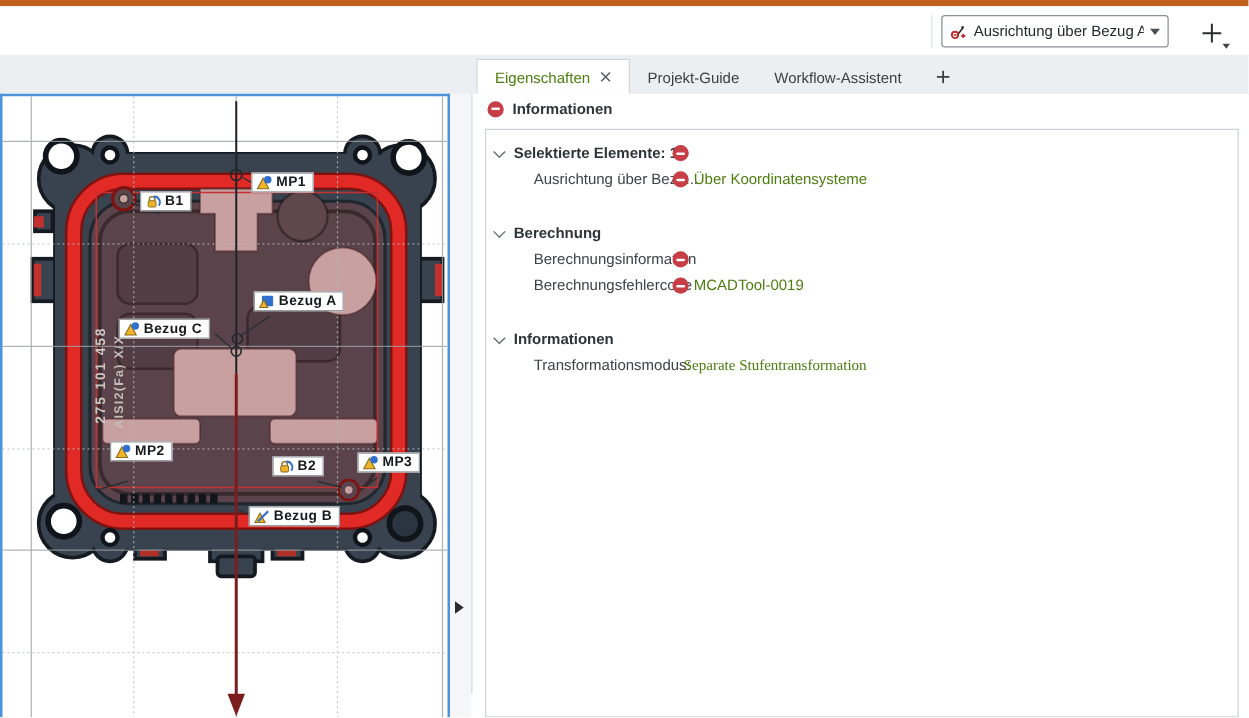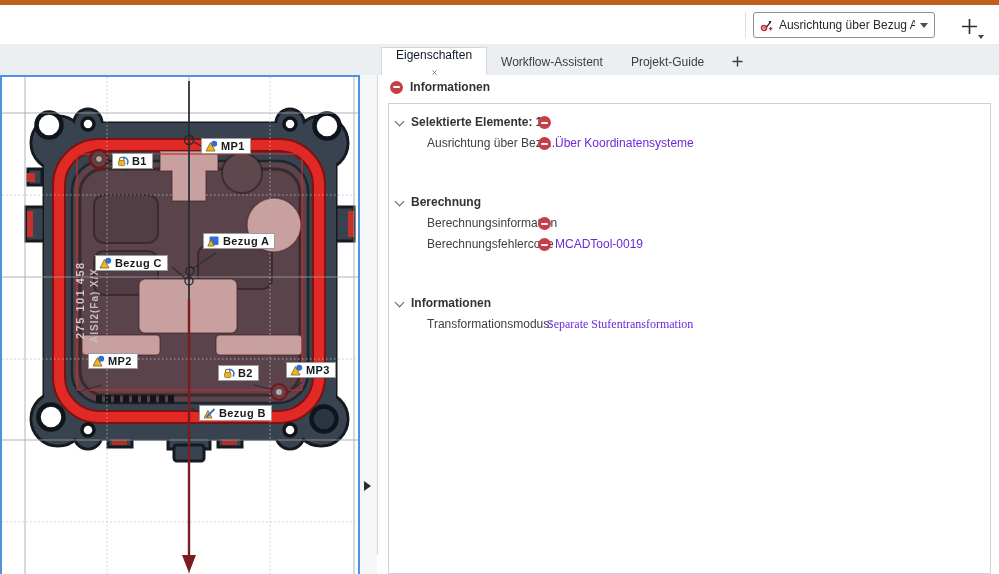--- a/index.html
+++ b/index.html
@@ -15,50 +15,50 @@
   .combo-label{font-size:12px;color:#26292c;white-space:nowrap;overflow:hidden;}
   .combo-caret{width:0;height:0;border-left:4px solid transparent;border-right:4px solid transparent;border-top:5px solid #4a4f54;margin-left:auto;}
   .addbtn{position:absolute;left:952px;top:6px;width:34px;height:30px;display:flex;align-items:center;justify-content:center;}
   .addbtn:after{content:"";position:absolute;right:2px;bottom:2px;width:0;height:0;
                 border-left:3px solid transparent;border-right:3px solid transparent;border-top:4px solid #444;}
 
   
   .tabstrip{position:absolute;left:0;top:44px;width:999px;height:31px;background:#eceff2;border-bottom:1px solid #e3e6e9;}
   .tabs{position:absolute;left:381px;top:0;height:31px;display:flex;align-items:flex-end;}
   .tab{height:27px;display:flex;align-items:center;gap:8px;padding:0 14px;font-size:12px;color:#3a3f44;cursor:default;}
-  .tab.active{background:#fff;border:1px solid #d2d7db;border-bottom:none;color:#0f172a;flex-direction:column;}
+  .tab.active{background:#fff;border:1px solid #d2d7db;border-bottom:none;color:#4d7c0f;}
   .tabplus{height:27px;display:flex;align-items:center;padding:0 14px;}
 
   
   .viewport{position:absolute;left:0;top:75px;width:360px;height:499px;background:#fff;
             border-top:2px solid #4d94dc;border-right:2px solid #4d94dc;border-left:2px solid #4d94dc;box-sizing:border-box;}
   .vp-svg{position:absolute;left:0;top:0;}
   .cadlabel{position:absolute;display:inline-flex;align-items:flex-start;gap:3px;background:#fff;border:1px solid #979ca1;
             padding:1px 5px 1px 3px;font-size:11px;font-weight:bold;color:#17191b;letter-spacing:.4px;white-space:nowrap;z-index:5;cursor:default;}
   .splitter{position:absolute;left:360px;top:75px;width:17px;height:499px;background:#f5f6f8;}
   .split-arrow{position:absolute;left:4px;top:406px;width:0;height:0;
                border-top:5px solid transparent;border-bottom:5px solid transparent;border-left:7px solid #2a2d30;cursor:pointer;}
 
   
   .panel{position:absolute;left:377px;top:75px;width:622px;height:480px;background:#fff;border-left:1px solid #d4d8db;box-sizing:border-box;}
   .panel-header{position:absolute;left:12px;top:5px;display:flex;align-items:center;gap:7px;}
   .panel-header .ph-title{font-size:12px;font-weight:bold;color:#303437;}
   .errdot{width:13px;height:13px;border-radius:50%;background:#c73e46;position:relative;flex:0 0 auto;display:inline-block;}
   .errdot:after{content:"";position:absolute;left:3px;top:5.5px;width:7px;height:2px;background:#fff;border-radius:1px;}
   .pbox{position:absolute;left:10px;top:28px;width:603px;height:471px;border:1px solid #ccd2d8;box-sizing:border-box;background:#fff;overflow:hidden;}
-  .psection{margin-top:38px;position:relative;}
+  .psection{margin-top:22px;position:relative;}
   .psection.first{margin-top:8px;}
   .sechead{position:relative;height:21px;line-height:21px;padding-left:22px;font-size:12px;}
   .sechead .sectitle{font-weight:bold;color:#2f3437;}
   .chev{position:absolute;left:7px;top:6px;width:6px;height:6px;border-right:1.6px solid #5a6066;border-bottom:1.6px solid #5a6066;transform:rotate(45deg);cursor:pointer;}
   .sechead .errdot{position:absolute;left:149px;top:4px;}
   .prow{position:relative;height:21px;line-height:21px;padding-left:38px;font-size:12px;white-space:nowrap;overflow:hidden;}
   .plabel{display:inline-block;width:111px;color:#3c4247;}
   .picon{position:absolute;left:149px;top:4px;}
-  .pvalue{position:absolute;left:166px;color:#6d28d9;}
+  .pvalue{position:absolute;left:166px;color:#4d7c0f;}
   .prow.noicon .pvalue{left:158px;font-family:Liberation Serif, serif;}
   svg text{font-family:"Liberation Sans",sans-serif;}
 </style>
 </head>
 <body>
 
 <div class="screen">
 
   <div class="accentbar"></div>
 
@@ -84,24 +84,24 @@
 
   <div class="tabstrip">
     <div class="tabs">
       <div class="tab active">
         <span>Eigenschaften</span>
         <svg width="9" height="9" viewBox="0 0 9 9">
           <path d="M1 1 L8 8 M8 1 L1 8" stroke="#5a6066" stroke-width="1.3"></path>
         </svg>
       </div>
       <div class="tab">
+        <span>Projekt-Guide</span>
+      </div>
+      <div class="tab">
         <span>Workflow-Assistent</span>
-      </div>
-      <div class="tab">
-        <span>Projekt-Guide</span>
       </div>
       <div class="tabplus">
         <svg width="11" height="11" viewBox="0 0 11 11">
           <path d="M5.5 0.5 v10 M0.5 5.5 h10" stroke="#3a3f44" stroke-width="1.4"></path>
         </svg>
       </div>
     </div>
   </div>
 
   <div class="viewport">

